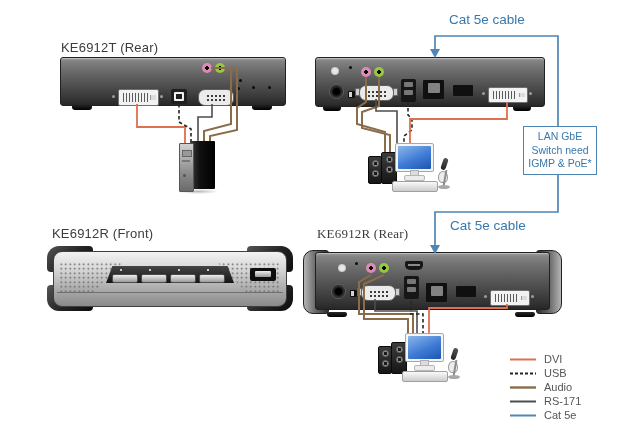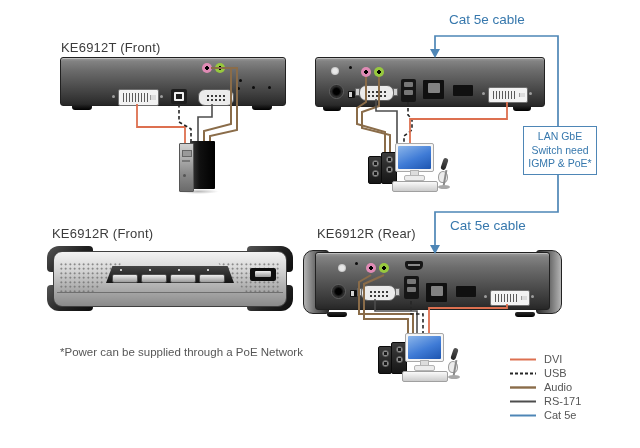--- a/index.html
+++ b/index.html
@@ -71,23 +71,23 @@
   .mic-cap{background:linear-gradient(#555,#222);border-radius:3px;}
   .switch-box{background:#fff;border:1.5px solid #4e86b6;text-align:center;font-size:10.5px;
               line-height:13.5px;padding-top:3px;}
   svg{display:block;}
 </style>
 </head>
 <body>
 
 <div class="canvas">
 
-  <div class="abs title" style="left:61px;top:40px;">KE6912T (Front)</div>
+  <div class="abs title" style="left:61px;top:40px;">KE6912T (Rear)</div>
   <div class="abs title" style="left:52px;top:226px;text-align:center;">KE6912R (Front)</div>
-  <div class="abs title" style="left:317px;top:226px;">KE6912R (Rear)</div>
+  <div class="abs title" style="left:317px;top:226px;font-family:Liberation Serif, serif;">KE6912R (Rear)</div>
 
   <div class="abs blue-label" style="left: 449px; top: 12px; color: rgb(55, 120, 173);">Cat 5e cable</div>
   <div class="abs blue-label" style="left: 450px; top: 218px; color: rgb(55, 120, 173);">Cat 5e cable</div>
 
   <div class="abs" style="left:60px;top:57px;width:226px;height:60px;z-index:1;">
     <div class="abs dev-panel" style="left:0;top:0;width:224px;height:47px;"></div>
     <div class="abs foot" style="left:12px;top:47px;width:20px;height:6px;"></div>
     <div class="abs foot" style="left:192px;top:47px;width:20px;height:6px;"></div>
     <div class="abs dvi" style="left:58px;top:32px;width:39px;height:15px;">
       <div class="abs dvi-pins" style="left:4px;top:3px;width:25px;height:9px;"></div>
@@ -283,21 +283,20 @@
     <div class="abs mic-base" style="left:70px;top:45px;width:12px;height:4px;"></div>
   </div>
 
   <div class="abs switch-box" style="left:523px;top:126px;width:72px;height:44px;z-index:4;">
     <div style="color: rgb(55, 120, 173);">LAN GbE</div>
     <div style="color: rgb(55, 120, 173);">Switch need</div>
     <div style="color: rgb(55, 120, 173);">IGMP &amp; PoE*</div>
   </div>
 
   <div class="abs footnote" style="left:60px;top:345px;z-index:4;">
-    <div>*Power can be supplied through a PoE Network</div>
   </div>
 
   <div class="abs" style="left:509px;top:352px;z-index:4;">
     <div class="legend-row">
       <svg width="28" height="5">
           <line x1="1" y1="2.5" x2="27" y2="2.5" stroke-width="2" stroke="#dd7050"></line>
         </svg>
       <span class="legend-label">DVI</span>
     </div>
     <div class="legend-row">

